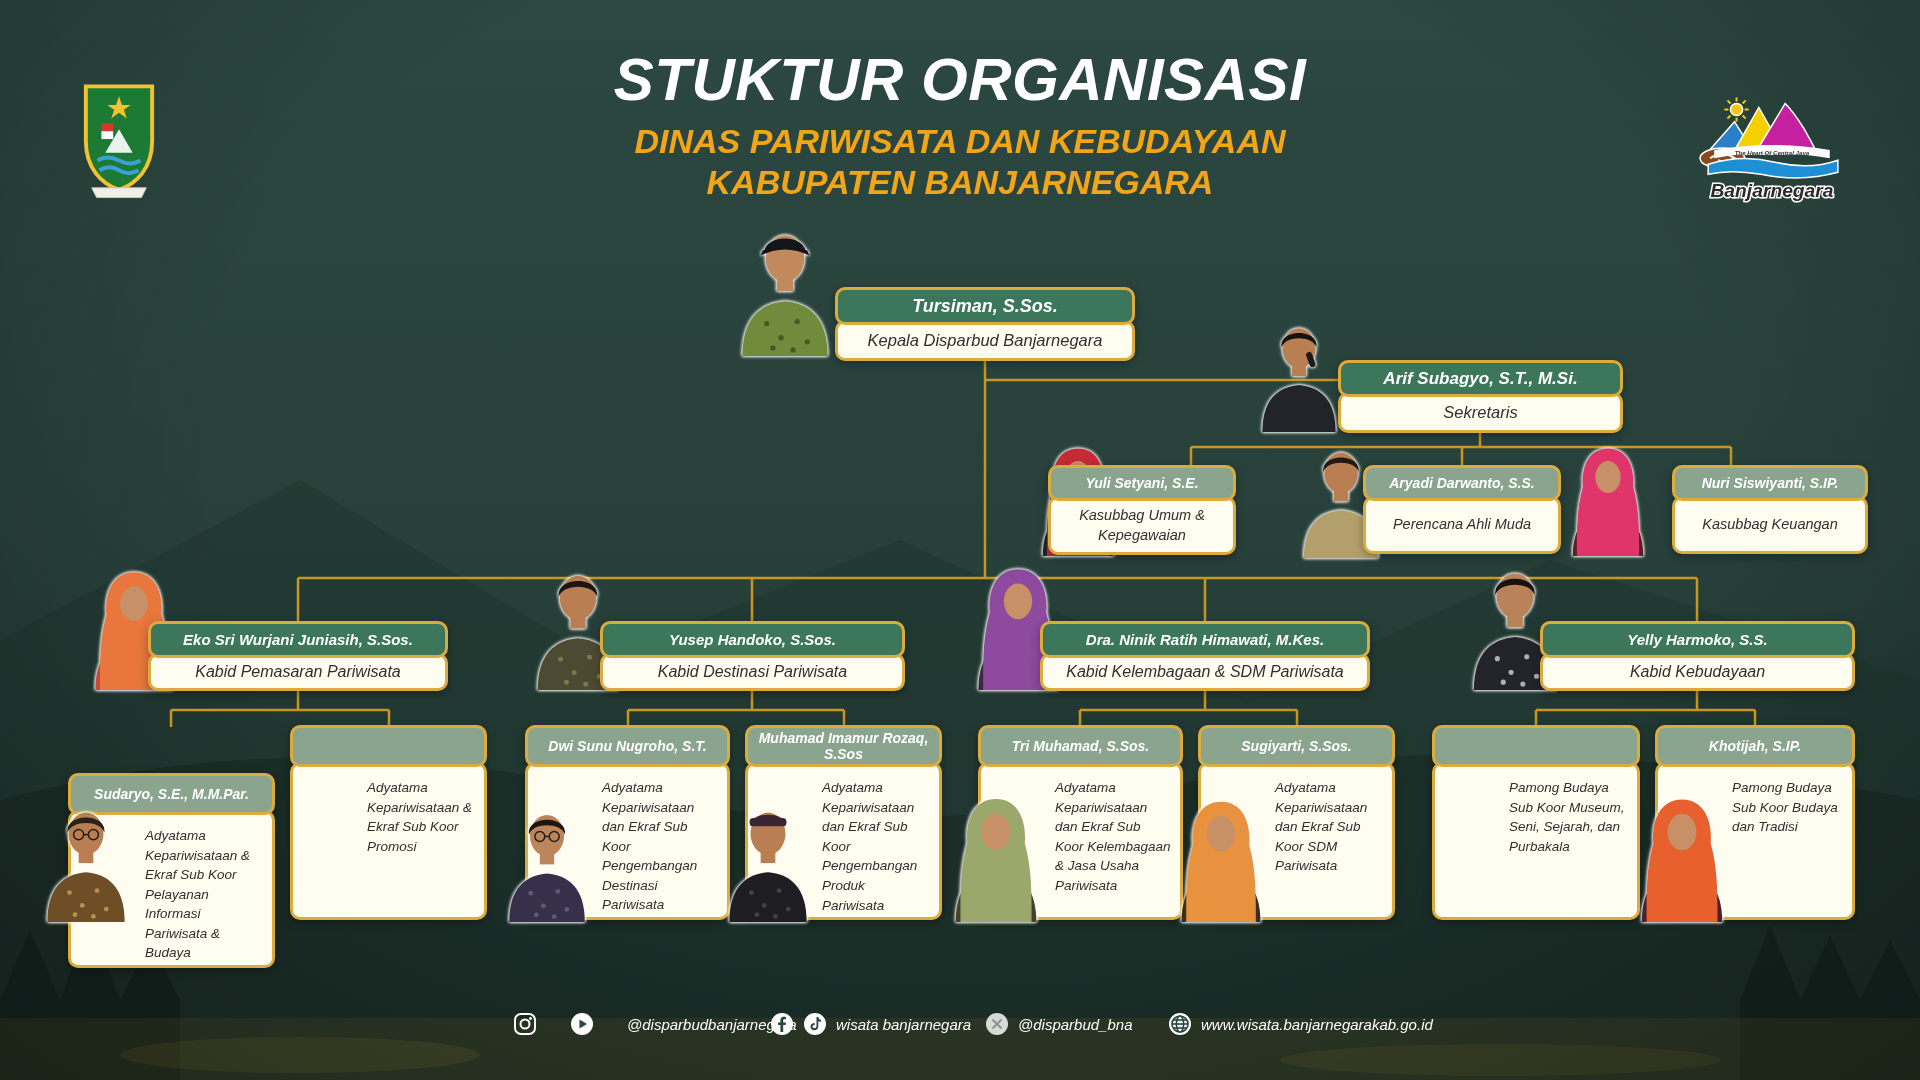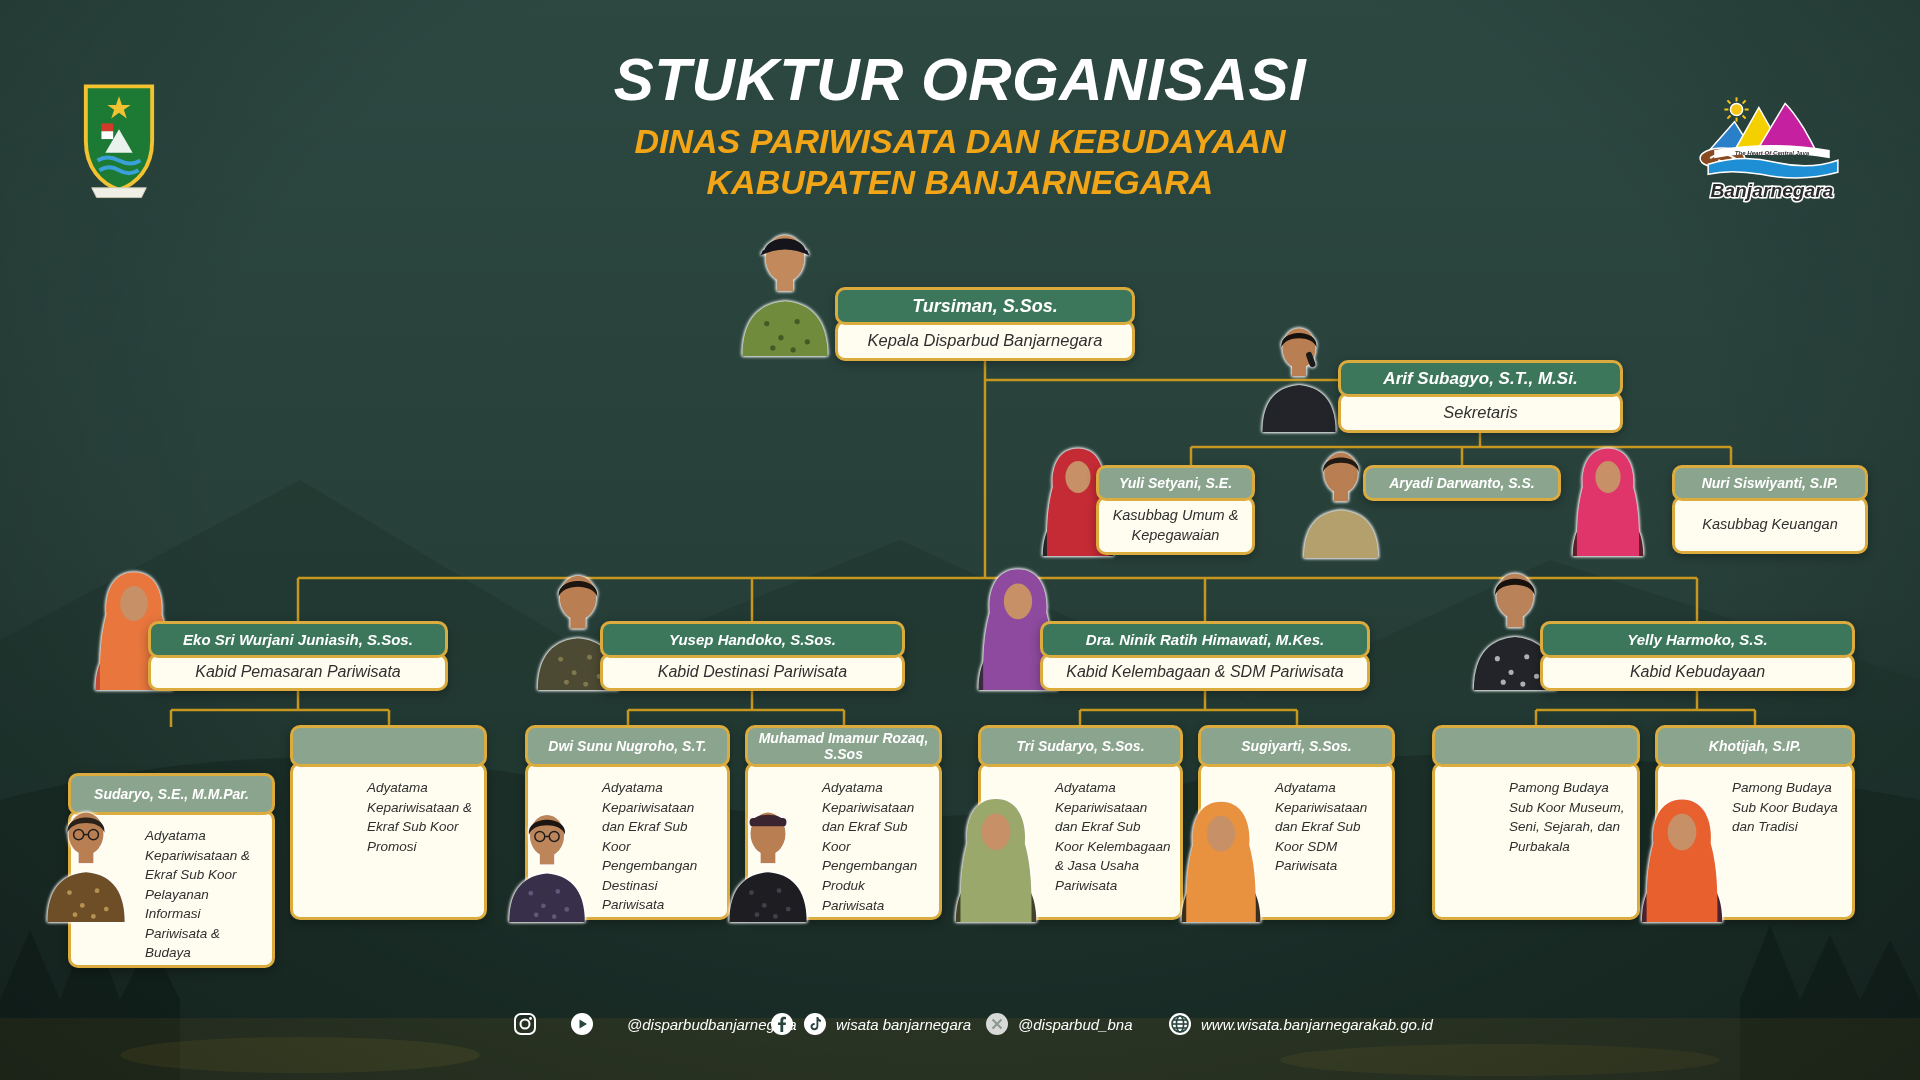--- a/index.html
+++ b/index.html
@@ -27,21 +27,21 @@
   .head-sage{background:#8ba48e;}
   .card-body{border:3px solid #dcab3e;border-radius:10px;background:#fffdf0;margin-top:-5px;
     position:relative;z-index:1;color:#2f2f2f;text-align:center;box-sizing:border-box;padding:7px 8px;}
   .nd-kepala{left:835px;top:287px;width:300px;}
   .nd-kepala .card-head{font-size:18px;min-height:38px;}
   .nd-kepala .card-body,.nd-arif .card-body{font-size:16.5px;padding:8px 6px;}
   .nd-arif{left:1338px;top:360px;width:285px;}
   .nd-arif .card-head{font-size:17px;min-height:37px;}
   .kasub .card-head{font-size:14px;min-height:36px;padding:2px 5px;}
   .kasub .card-body{font-size:14.5px;min-height:58px;display:flex;align-items:center;justify-content:center;line-height:1.35;}
-  .nd-yuli{left:1096px;top:465px;width:159px;}
+  .nd-yuli{left:1048px;top:465px;width:188px;}
   .nd-aryadi{left:1363px;top:465px;width:198px;}
   .nd-nuri{left:1633px;top:465px;width:196px;padding-left:39px;}
   .kabid .card-head{font-size:15px;min-height:37px;padding:2px 6px;}
   .kabid .card-body{font-size:16px;}
   .nd-eko{left:148px;top:621px;width:300px;}
   .nd-yusep{left:600px;top:621px;width:305px;}
   .nd-ninik{left:1040px;top:621px;width:330px;}
   .nd-yelly{left:1540px;top:621px;width:315px;}
   .staff .card-head{font-size:14px;min-height:42px;line-height:1.15;padding:2px 6px;}
   .staff .card-body{text-align:left;height:158px;padding:13px 9px 10px 74px;font-size:13.5px;line-height:1.45;}
@@ -269,20 +269,21 @@
     <div class="card-head head-dark">Arif Subagyo, S.T., M.Si.</div>
     <div class="card-body">Sekretaris</div>
   </div>
 
   <div class="node kasub nd-yuli">
     <div class="card-head head-sage">Yuli Setyani, S.E.</div>
     <div class="card-body">Kasubbag Umum &amp; Kepegawaian</div>
   </div>
   <div class="node kasub nd-aryadi">
     <div class="card-head head-sage">Aryadi Darwanto, S.S.</div>
+    <div class="card-body">Perencana Ahli Muda</div>
   </div>
   <div class="node kasub nd-nuri">
     <div class="card-head head-sage">Nuri Siswiyanti, S.IP.</div>
     <div class="card-body">Kasubbag Keuangan</div>
   </div>
 
   <div class="node kabid nd-eko">
     <div class="card-head head-dark">Eko Sri Wurjani Juniasih, S.Sos.</div>
     <div class="card-body">Kabid Pemasaran Pariwisata</div>
   </div>
@@ -309,21 +310,21 @@
   </div>
   <div class="node staff st-c">
     <div class="card-head head-sage">Dwi Sunu Nugroho, S.T.</div>
     <div class="card-body">Adyatama Kepariwisataan dan Ekraf Sub Koor Pengembangan Destinasi Pariwisata</div>
   </div>
   <div class="node staff st-d">
     <div class="card-head head-sage">Muhamad Imamur Rozaq, S.Sos</div>
     <div class="card-body">Adyatama Kepariwisataan dan Ekraf Sub Koor Pengembangan Produk Pariwisata</div>
   </div>
   <div class="node staff st-e">
-    <div class="card-head head-sage">Tri Sudaryo, S.Sos.</div>
+    <div class="card-head head-sage">Tri Muhamad, S.Sos.</div>
     <div class="card-body">Adyatama Kepariwisataan dan Ekraf Sub Koor Kelembagaan &amp; Jasa Usaha Pariwisata</div>
   </div>
   <div class="node staff st-f">
     <div class="card-head head-sage">Sugiyarti, S.Sos.</div>
     <div class="card-body">Adyatama Kepariwisataan dan Ekraf Sub Koor SDM Pariwisata</div>
   </div>
   <div class="node staff st-g">
     <div class="card-head head-sage"></div>
     <div class="card-body">Pamong Budaya Sub Koor Museum, Seni, Sejarah, dan Purbakala</div>
   </div>

